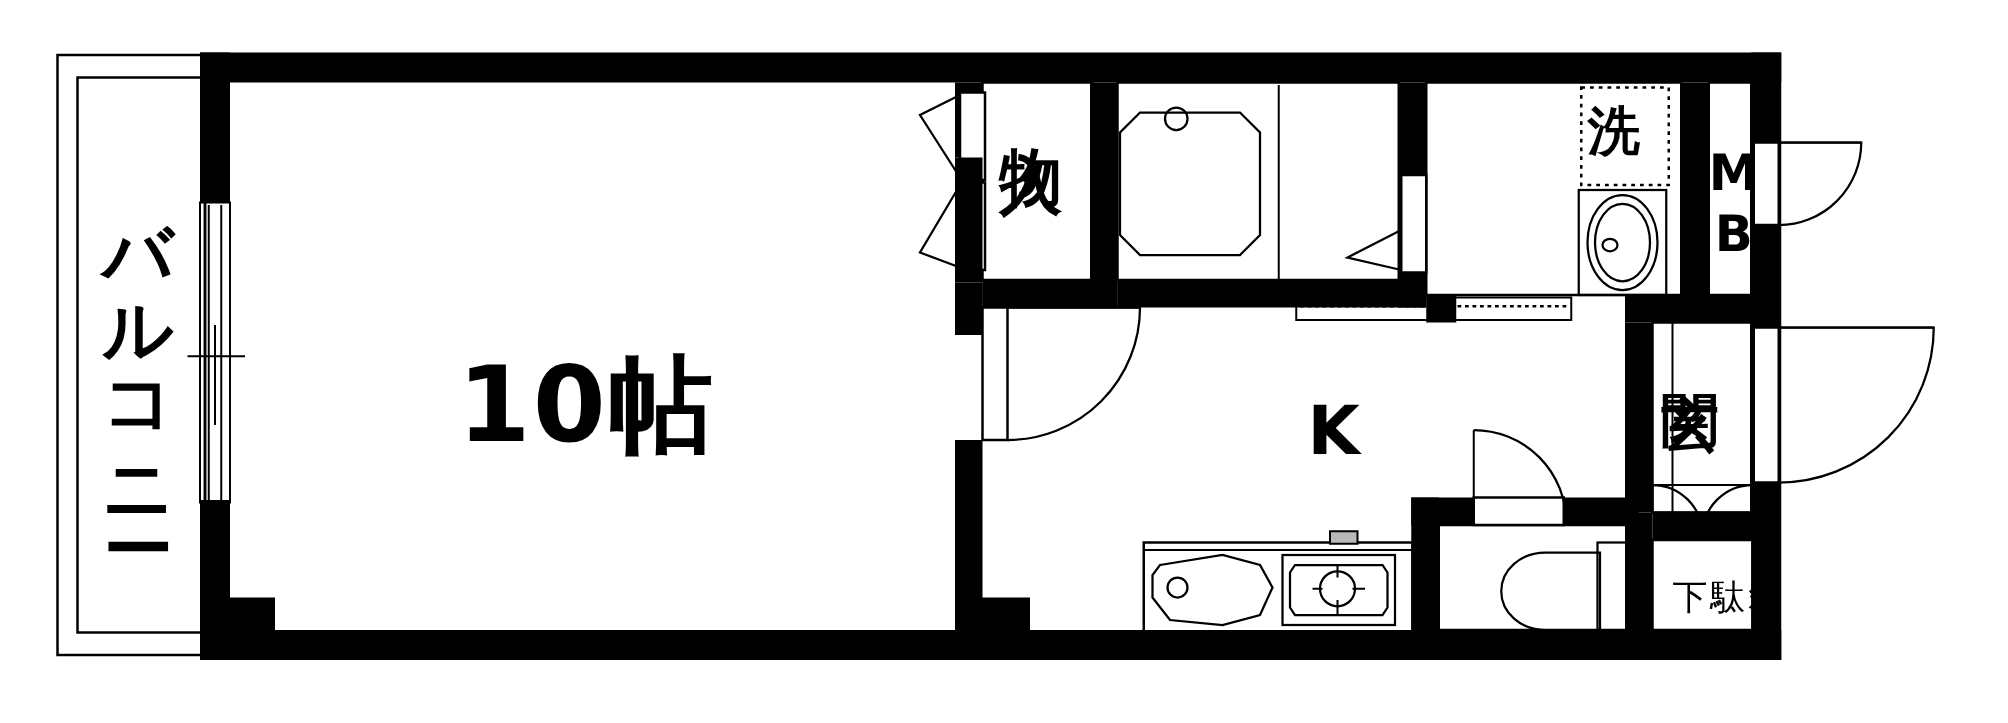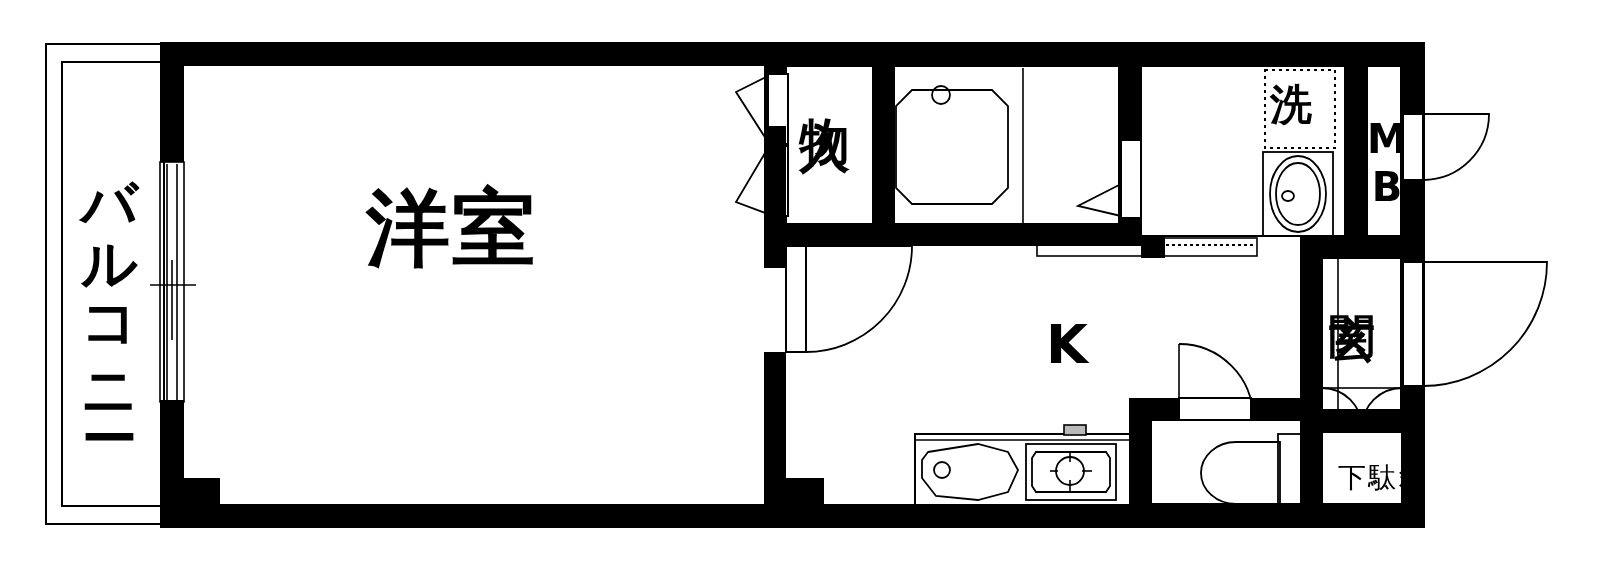--- a/index.html
+++ b/index.html
@@ -291,22 +291,22 @@
     </g>
 
     <g>
       <rect class="wall" x="764" y="126" width="22" height="100"></rect>
     </g>
 
   </svg>
 
   <div class="lbl lbl-v" id="label-balcony">バルコニー</div>
 
-  <div class="lbl" id="label-room-name">洋室</div>
-
+
+  <div class="lbl" id="label-room-size">10帖</div>
 
   <div class="lbl lbl-v" id="label-closet">物入</div>
 
   <div class="lbl" id="label-washer">洗</div>
 
   <div class="lbl lbl-v" id="label-meter-box">MB</div>
 
   <div class="lbl" id="label-kitchen">K</div>
 
   <div class="lbl lbl-v" id="label-entrance">玄関</div>

